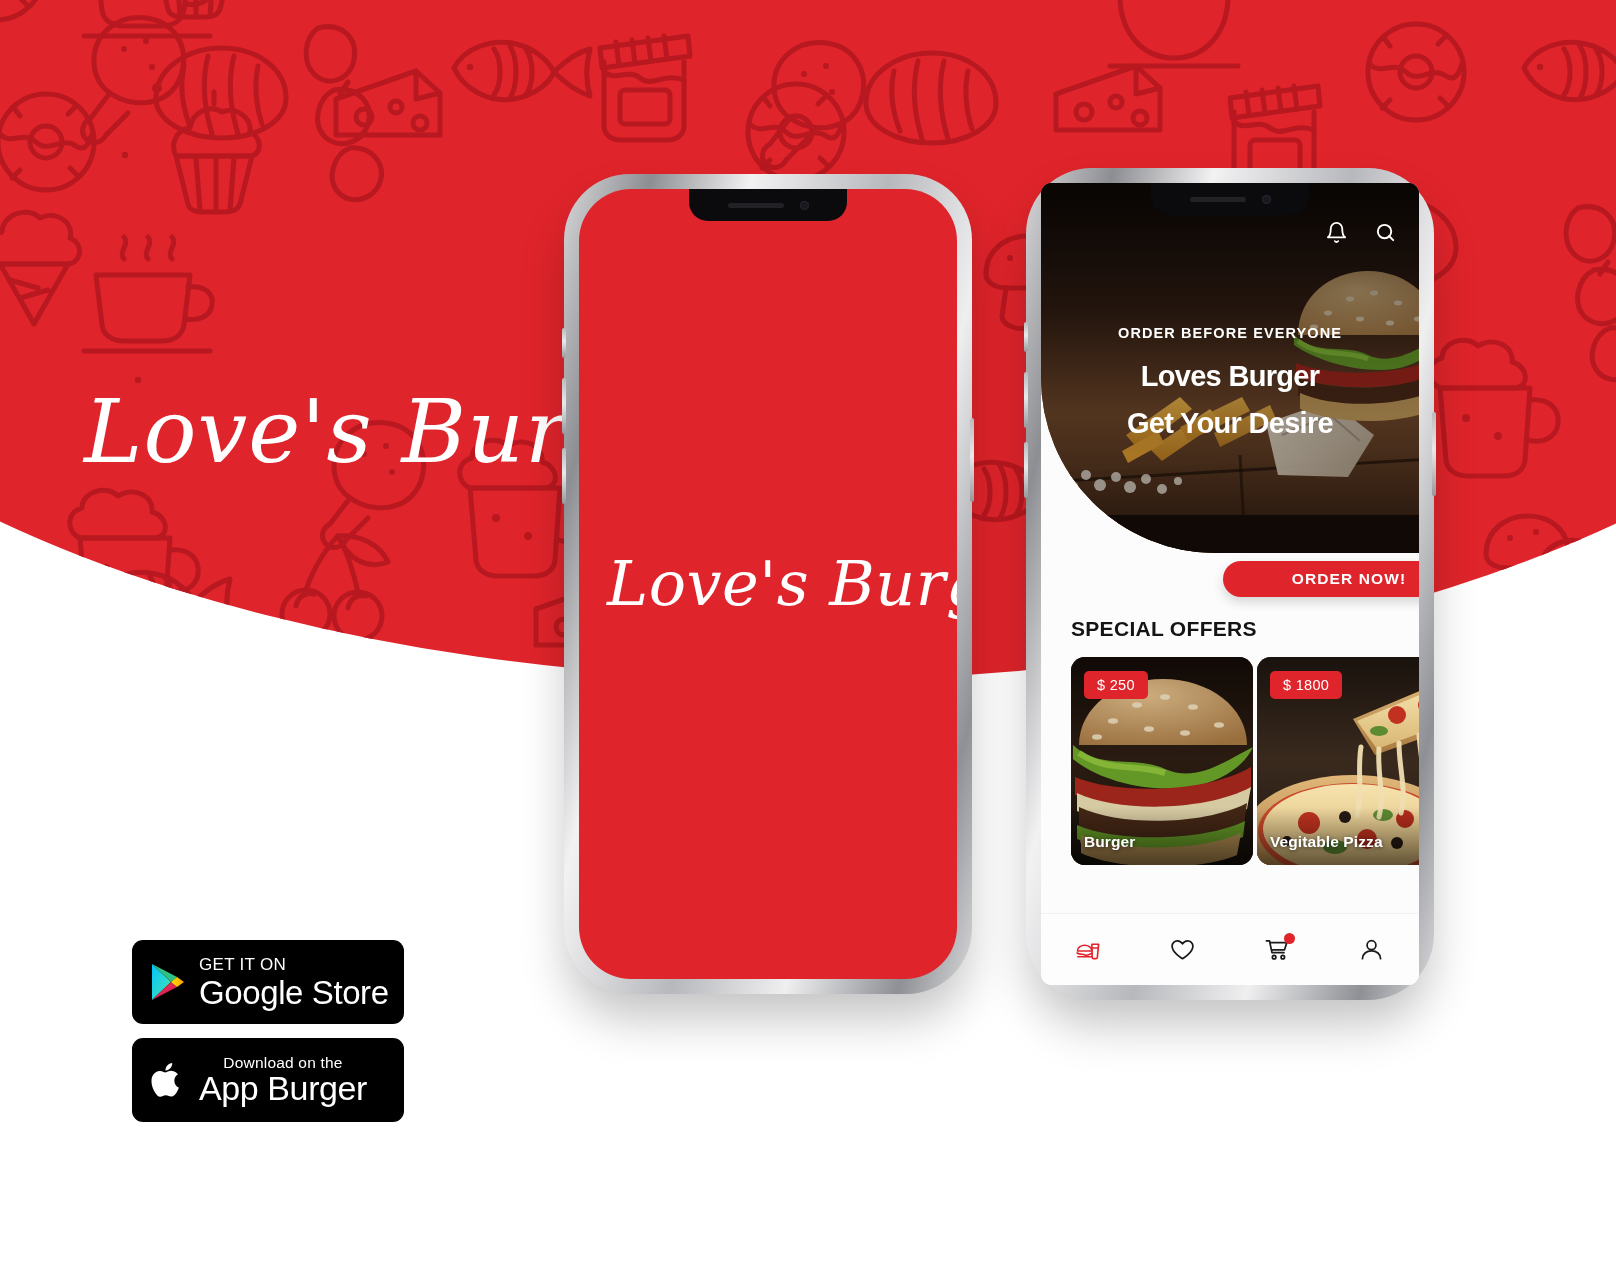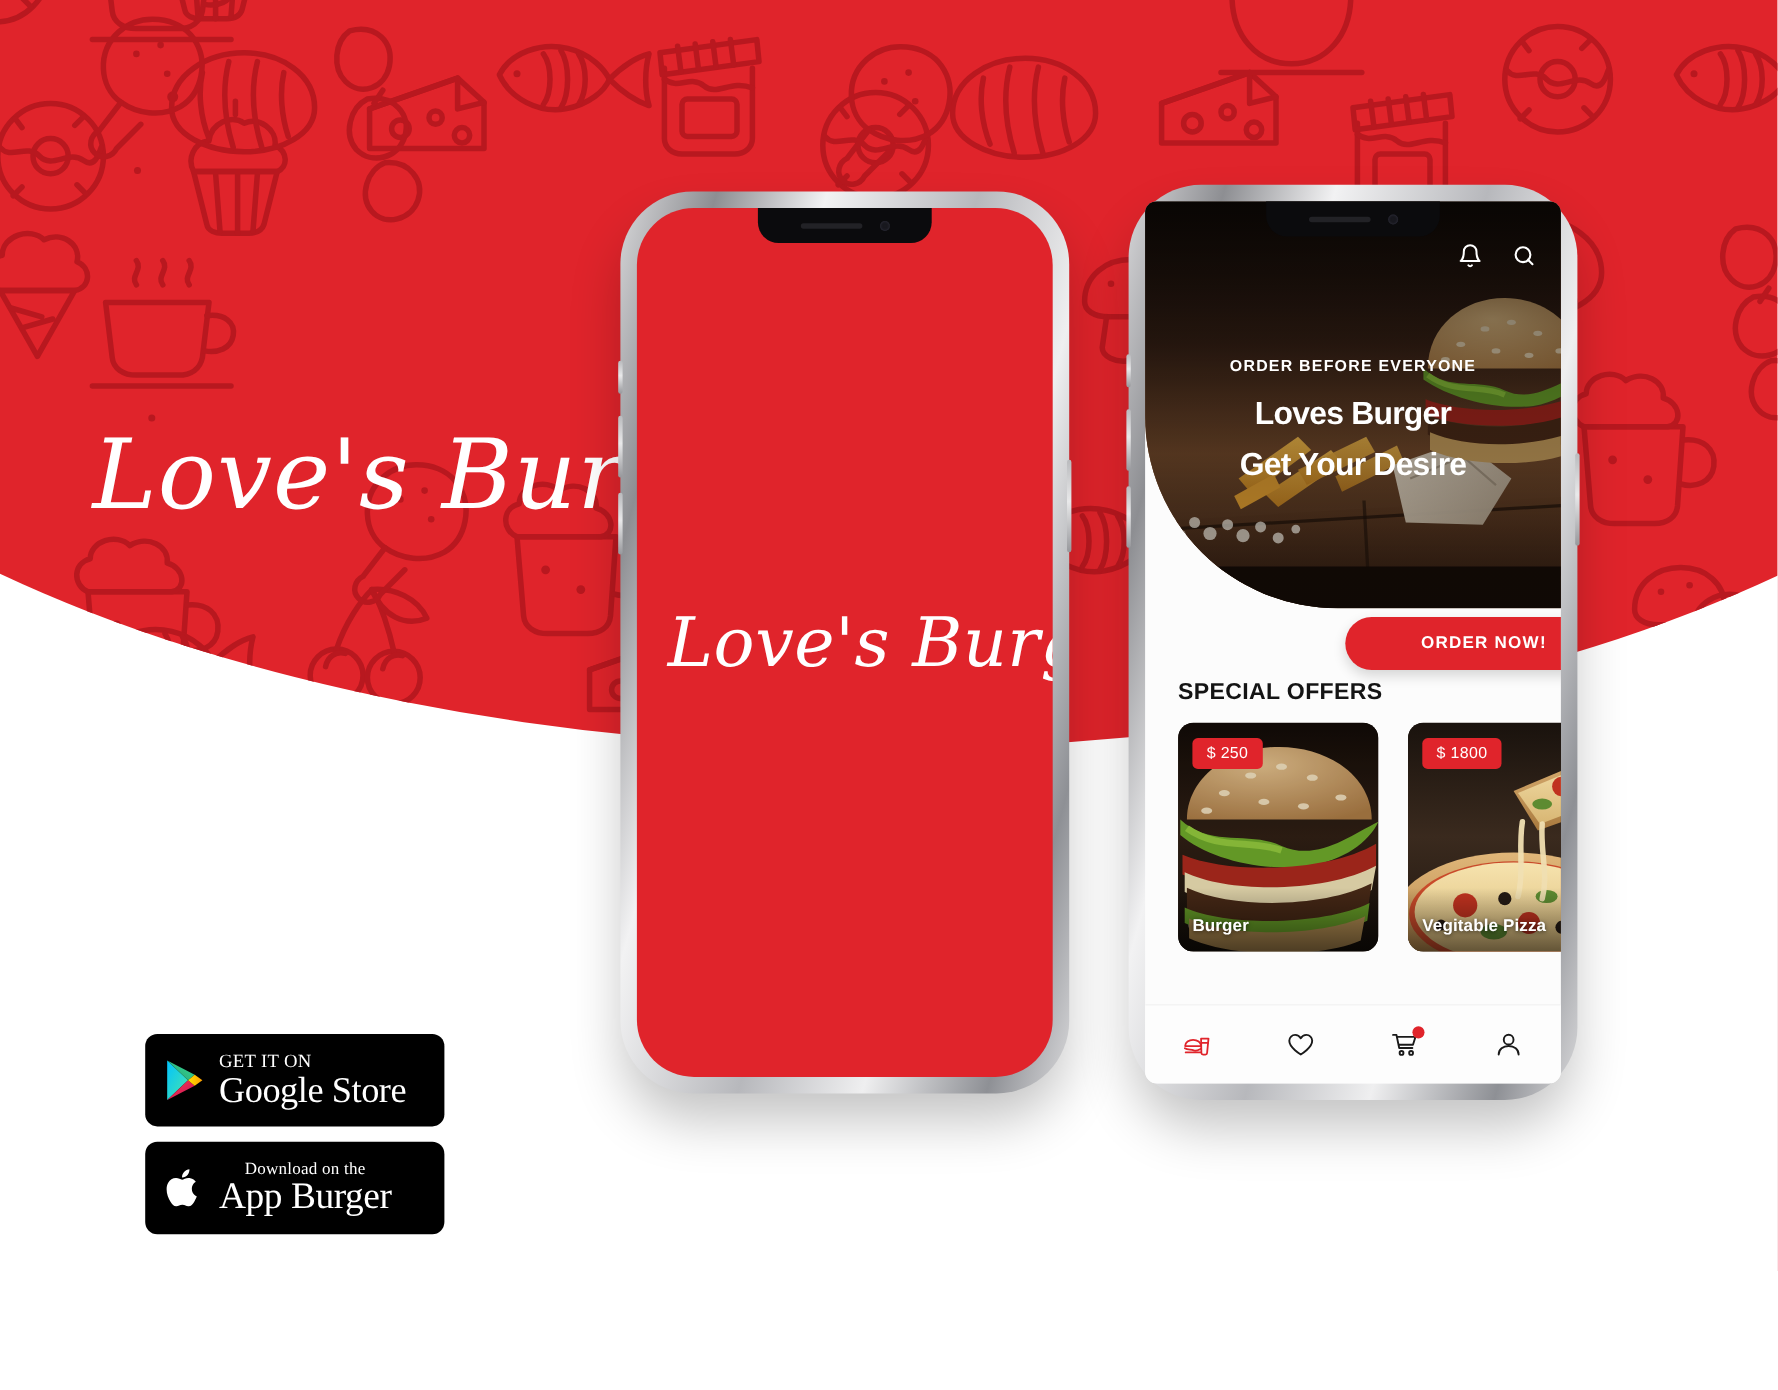--- a/index.html
+++ b/index.html
@@ -70,21 +70,20 @@
     letter-spacing: -1.2px;
     color: #17181A;
   }
 
   
   .badges {
     position: absolute;
     left: 132px;
     top: 940px;
     z-index: 6;
-    font-family: Liberation Serif, serif;
   }
   .badge {
     width: 272px;
     height: 84px;
     background: #000000;
     border-radius: 11px;
     display: flex;
     align-items: center;
     padding: 0 18px;
     color: #ffffff;
@@ -218,21 +217,21 @@
     font-weight: 700;
     letter-spacing: -0.7px;
     line-height: 47px;
   }
 
   .order-btn {
     position: absolute;
     left: 182px;
     top: 378px;
     width: 252px;
-    height: 48px;
+    height: 36px;
     background: #E0242B;
     border-radius: 26px;
     color: #fff;
     font-size: 15.5px;
     font-weight: 700;
     letter-spacing: 1.1px;
     display: flex;
     align-items: center;
     justify-content: center;
     z-index: 60;
@@ -249,21 +248,21 @@
     letter-spacing: 0.3px;
     color: #141414;
     z-index: 6;
   }
 
   .offers {
     position: absolute;
     left: 30px;
     top: 474px;
     display: flex;
-    gap: 27px;
+    gap: 4px;
     z-index: 6;
   }
   .offer-card {
     position: relative;
     width: 182px;
     height: 208px;
     border-radius: 14px;
     overflow: hidden;
     cursor: pointer;
     background: #241a14;

